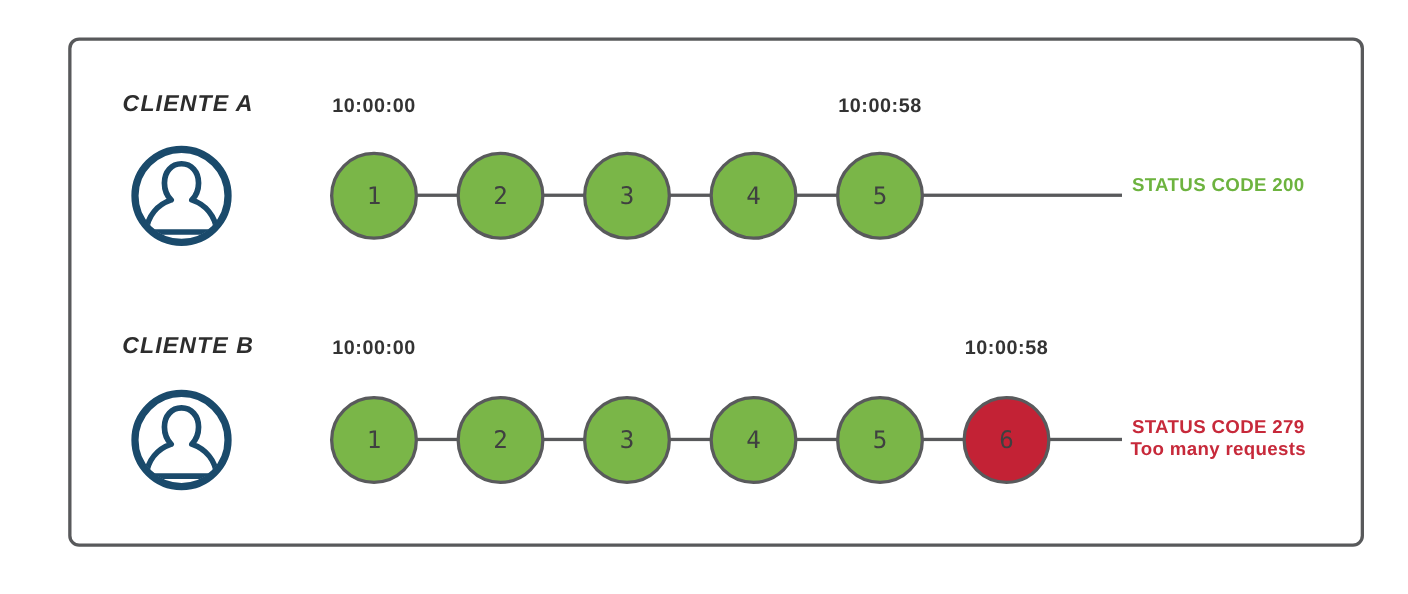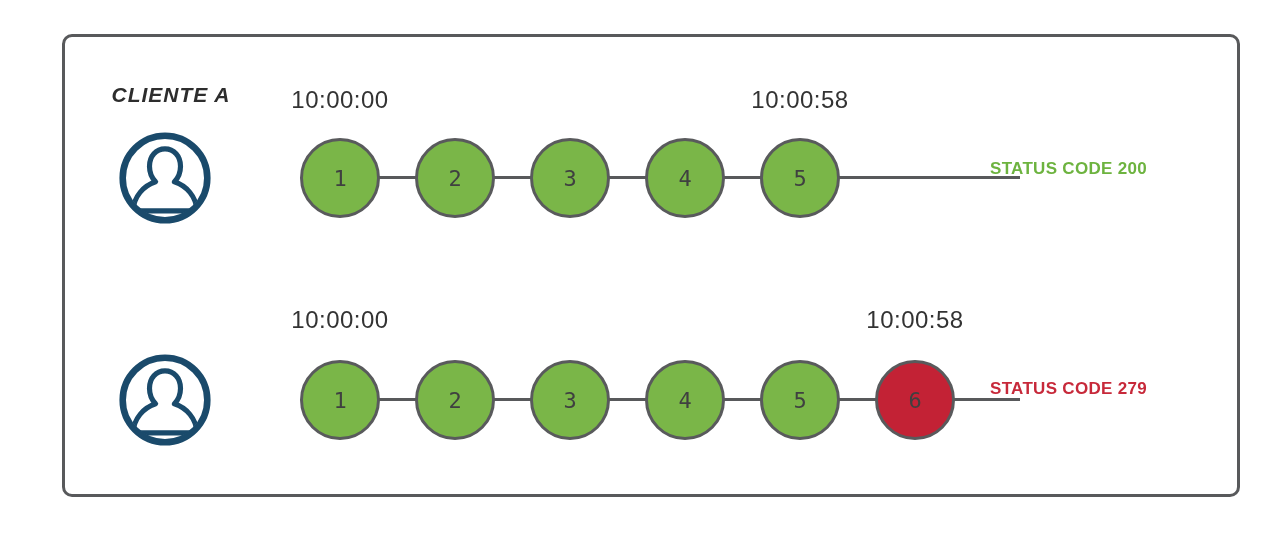--- a/index.html
+++ b/index.html
@@ -35,22 +35,22 @@
   }
   .user-icon {
     position: absolute;
     left: 53px;
     width: 94px;
     height: 94px;
   }
   .ts {
     position: absolute;
     transform: translateX(-50%);
-    font-size: 24px;
-    font-weight: normal;
+    font-size: 18px;
+    font-weight: bold;
     letter-spacing: 0.5px;
     color: var(--timestamp, #333333);
     white-space: nowrap;
   }
   .flow-line {
     position: absolute;
     left: 275px;
     width: 680px;
     height: 3px;
     background: var(--line, #58595b);
@@ -75,20 +75,21 @@
     font-family: "DejaVu Sans Mono", monospace;
     font-size: 22px;
     color: var(--circle-number, #3f4040);
   }
   .request-circle[data-status="success"] { background: var(--green, #7ab648); }
   .request-circle[data-status="blocked"] { background: var(--red, #c32235); }
   .status {
     position: absolute;
     left: 925px;
     width: 235px;
+    text-align: center;
     font-size: 17px;
     font-weight: bold;
     letter-spacing: 0.3px;
     line-height: 20px;
     white-space: nowrap;
   }
   .status[data-kind="success"] { color: var(--status-green, #6db33f); }
   .status[data-kind="blocked"] { color: var(--status-red, #c7293a); }
 </style>
 </head>
@@ -119,20 +120,21 @@
       <div class="request-circle" data-status="success">2</div>
       <div class="request-circle" data-status="success">3</div>
       <div class="request-circle" data-status="success">4</div>
       <div class="request-circle" data-status="success">5</div>
     </div>
 
     <div class="status" style="top:122px" data-kind="success">
       <div>STATUS CODE 200</div>
     </div>
 
+    <div class="client-label" style="top:266px">CLIENTE B</div>
 
     <svg class="user-icon" style="top:316px" viewBox="0 0 100 100" aria-hidden="true">
       <clipPath id="clip-b">
           <circle cx="50" cy="50" r="42"></circle>
         </clipPath>
       <g clip-path="url(#clip-b)">
         <path d="M50 19 c-9.5 0 -16.5 7.5 -16.5 18.5 c0 6.5 2.5 12.5 6.5 16.5 c-13 4.5 -22.5 15 -24.5 31 h69 c-2 -16 -11.5 -26.5 -24.5 -31 c4 -4 6.5 -10 6.5 -16.5 c0 -11 -7 -18.5 -16.5 -18.5 z" fill="#ffffff" stroke="var(--navy, #1a4a6b)" stroke-width="5.5" stroke-linejoin="round"></path>
       </g>
       <circle cx="50" cy="50" r="45" fill="none" stroke="var(--navy, #1a4a6b)" stroke-width="7"></circle>
     </svg>
@@ -146,16 +148,17 @@
       <div class="request-circle" data-status="success">1</div>
       <div class="request-circle" data-status="success">2</div>
       <div class="request-circle" data-status="success">3</div>
       <div class="request-circle" data-status="success">4</div>
       <div class="request-circle" data-status="success">5</div>
       <div class="request-circle" data-status="blocked">6</div>
     </div>
 
     <div class="status" style="top:342px" data-kind="blocked">
       <div>STATUS CODE 279</div>
+      <div>Too many requests</div>
     </div>
 
   </div>
 </div>
 
 </body></html>

